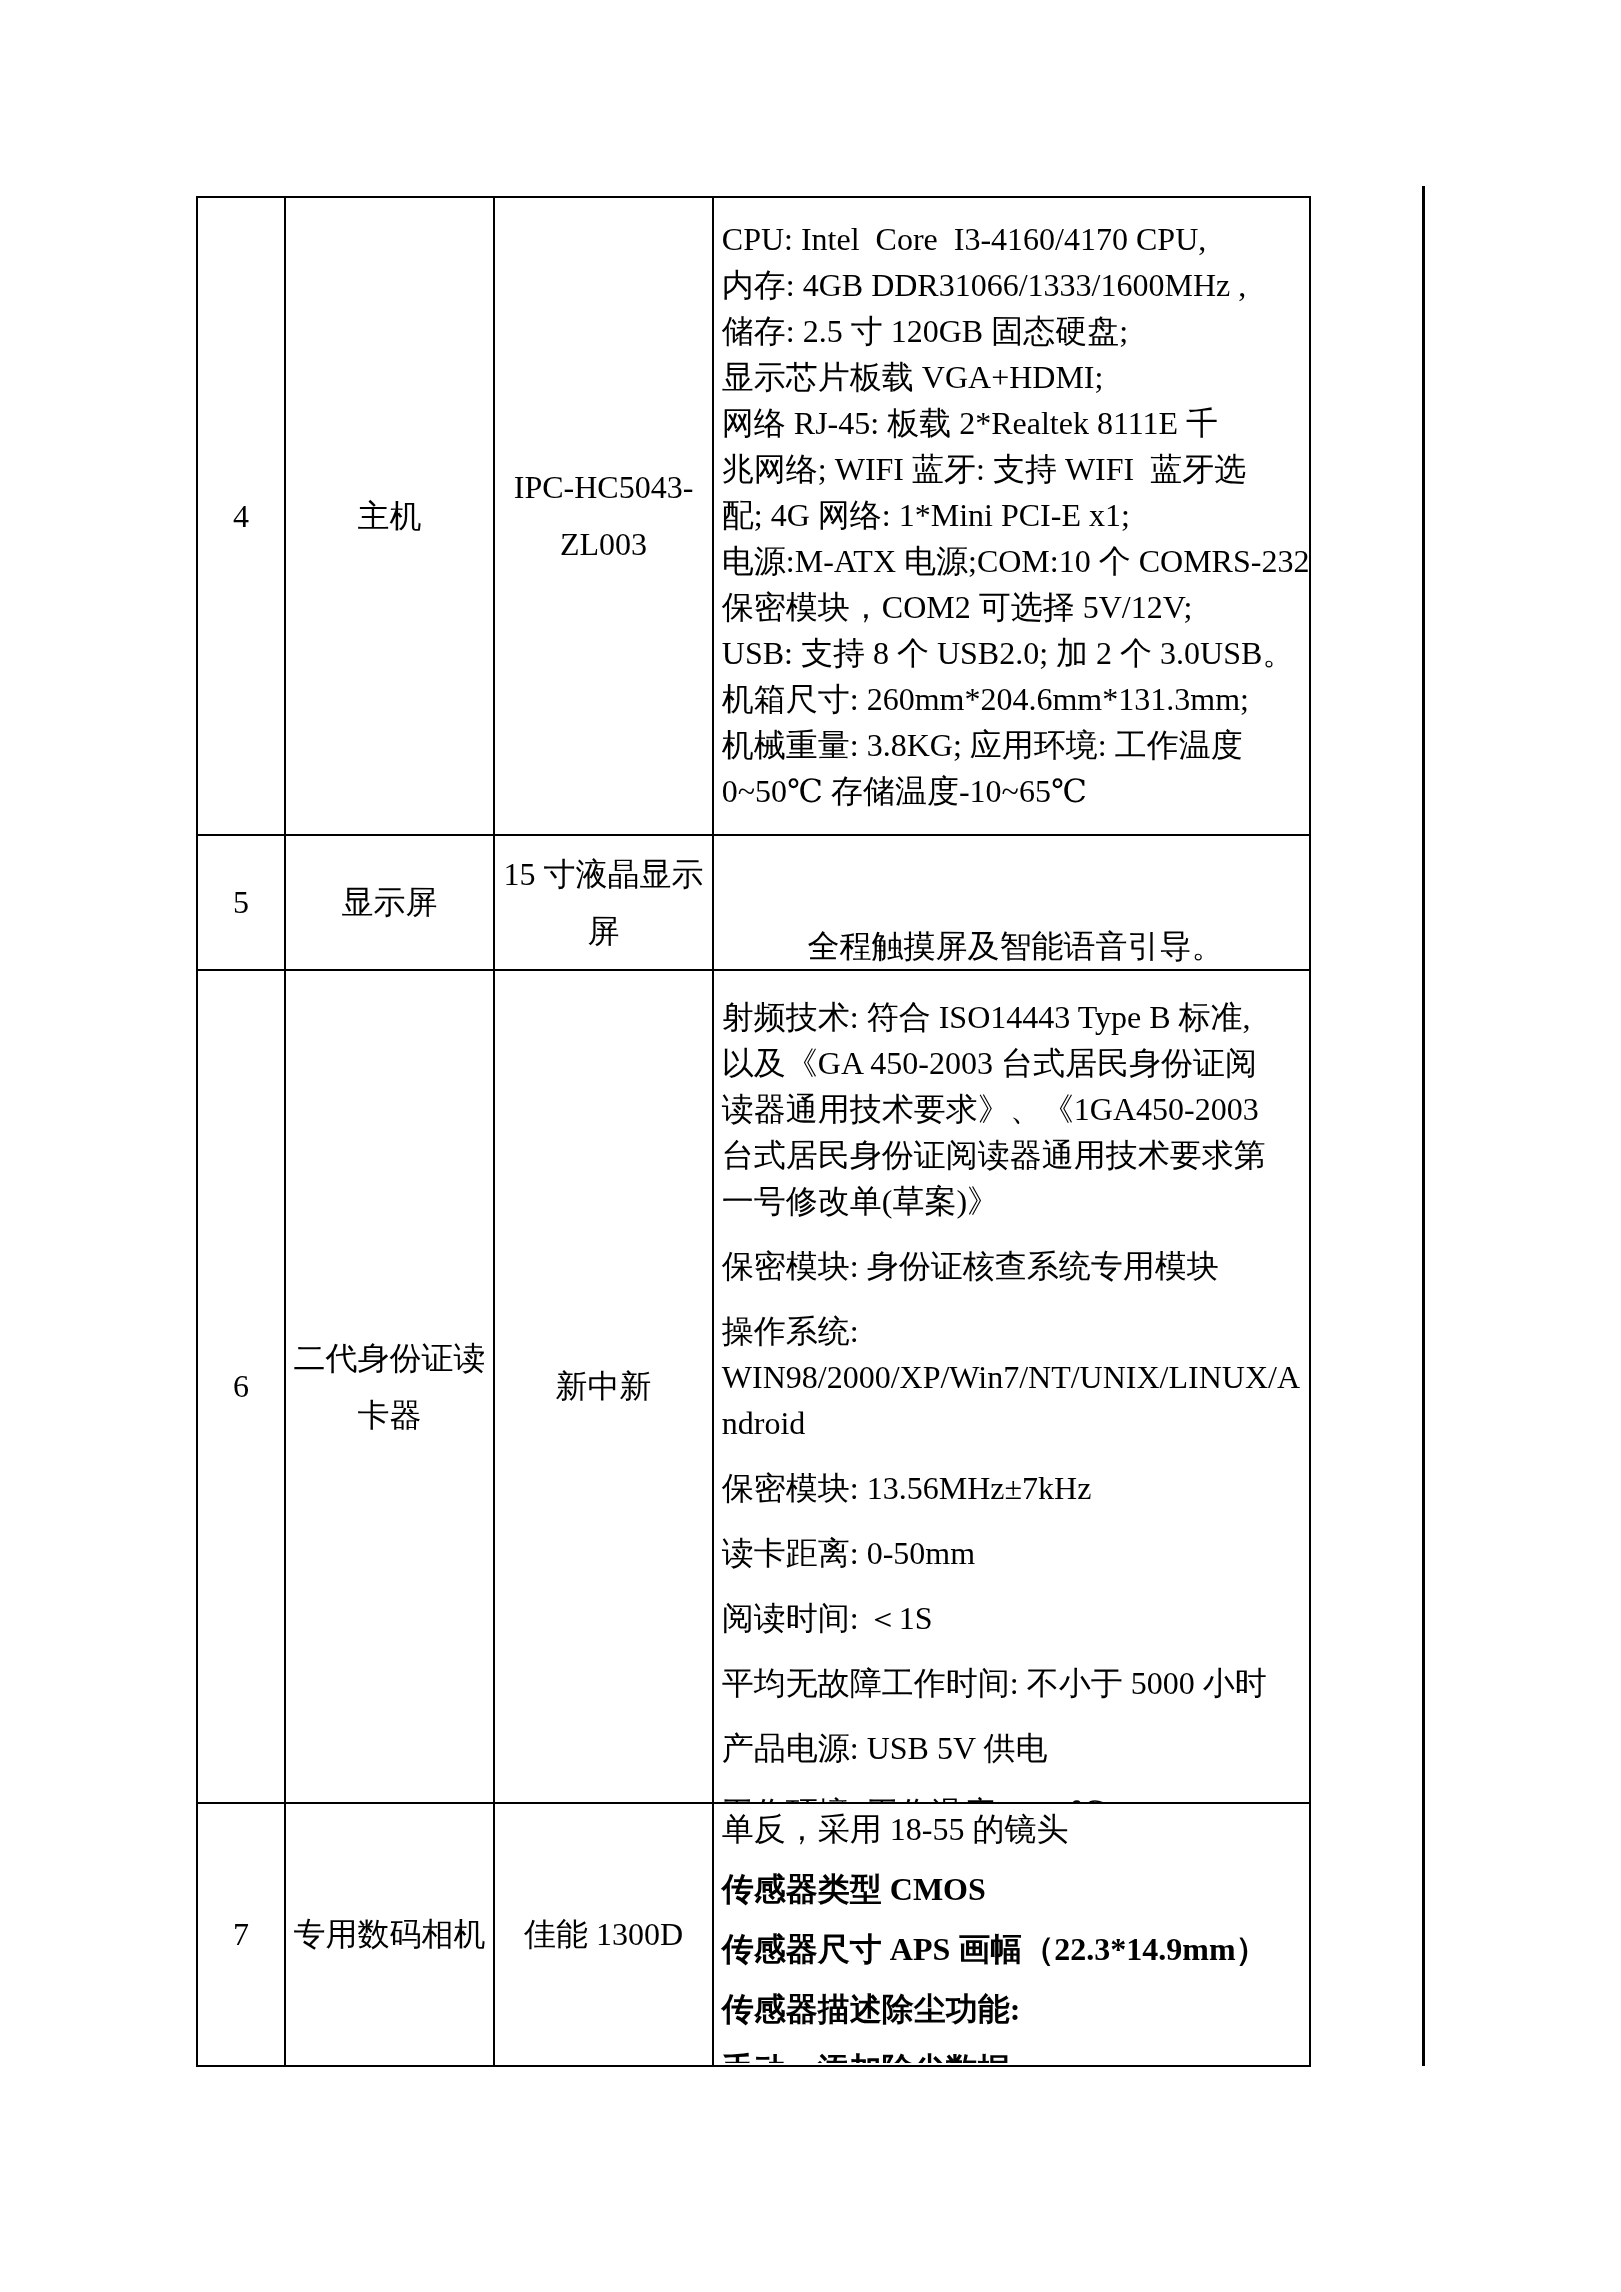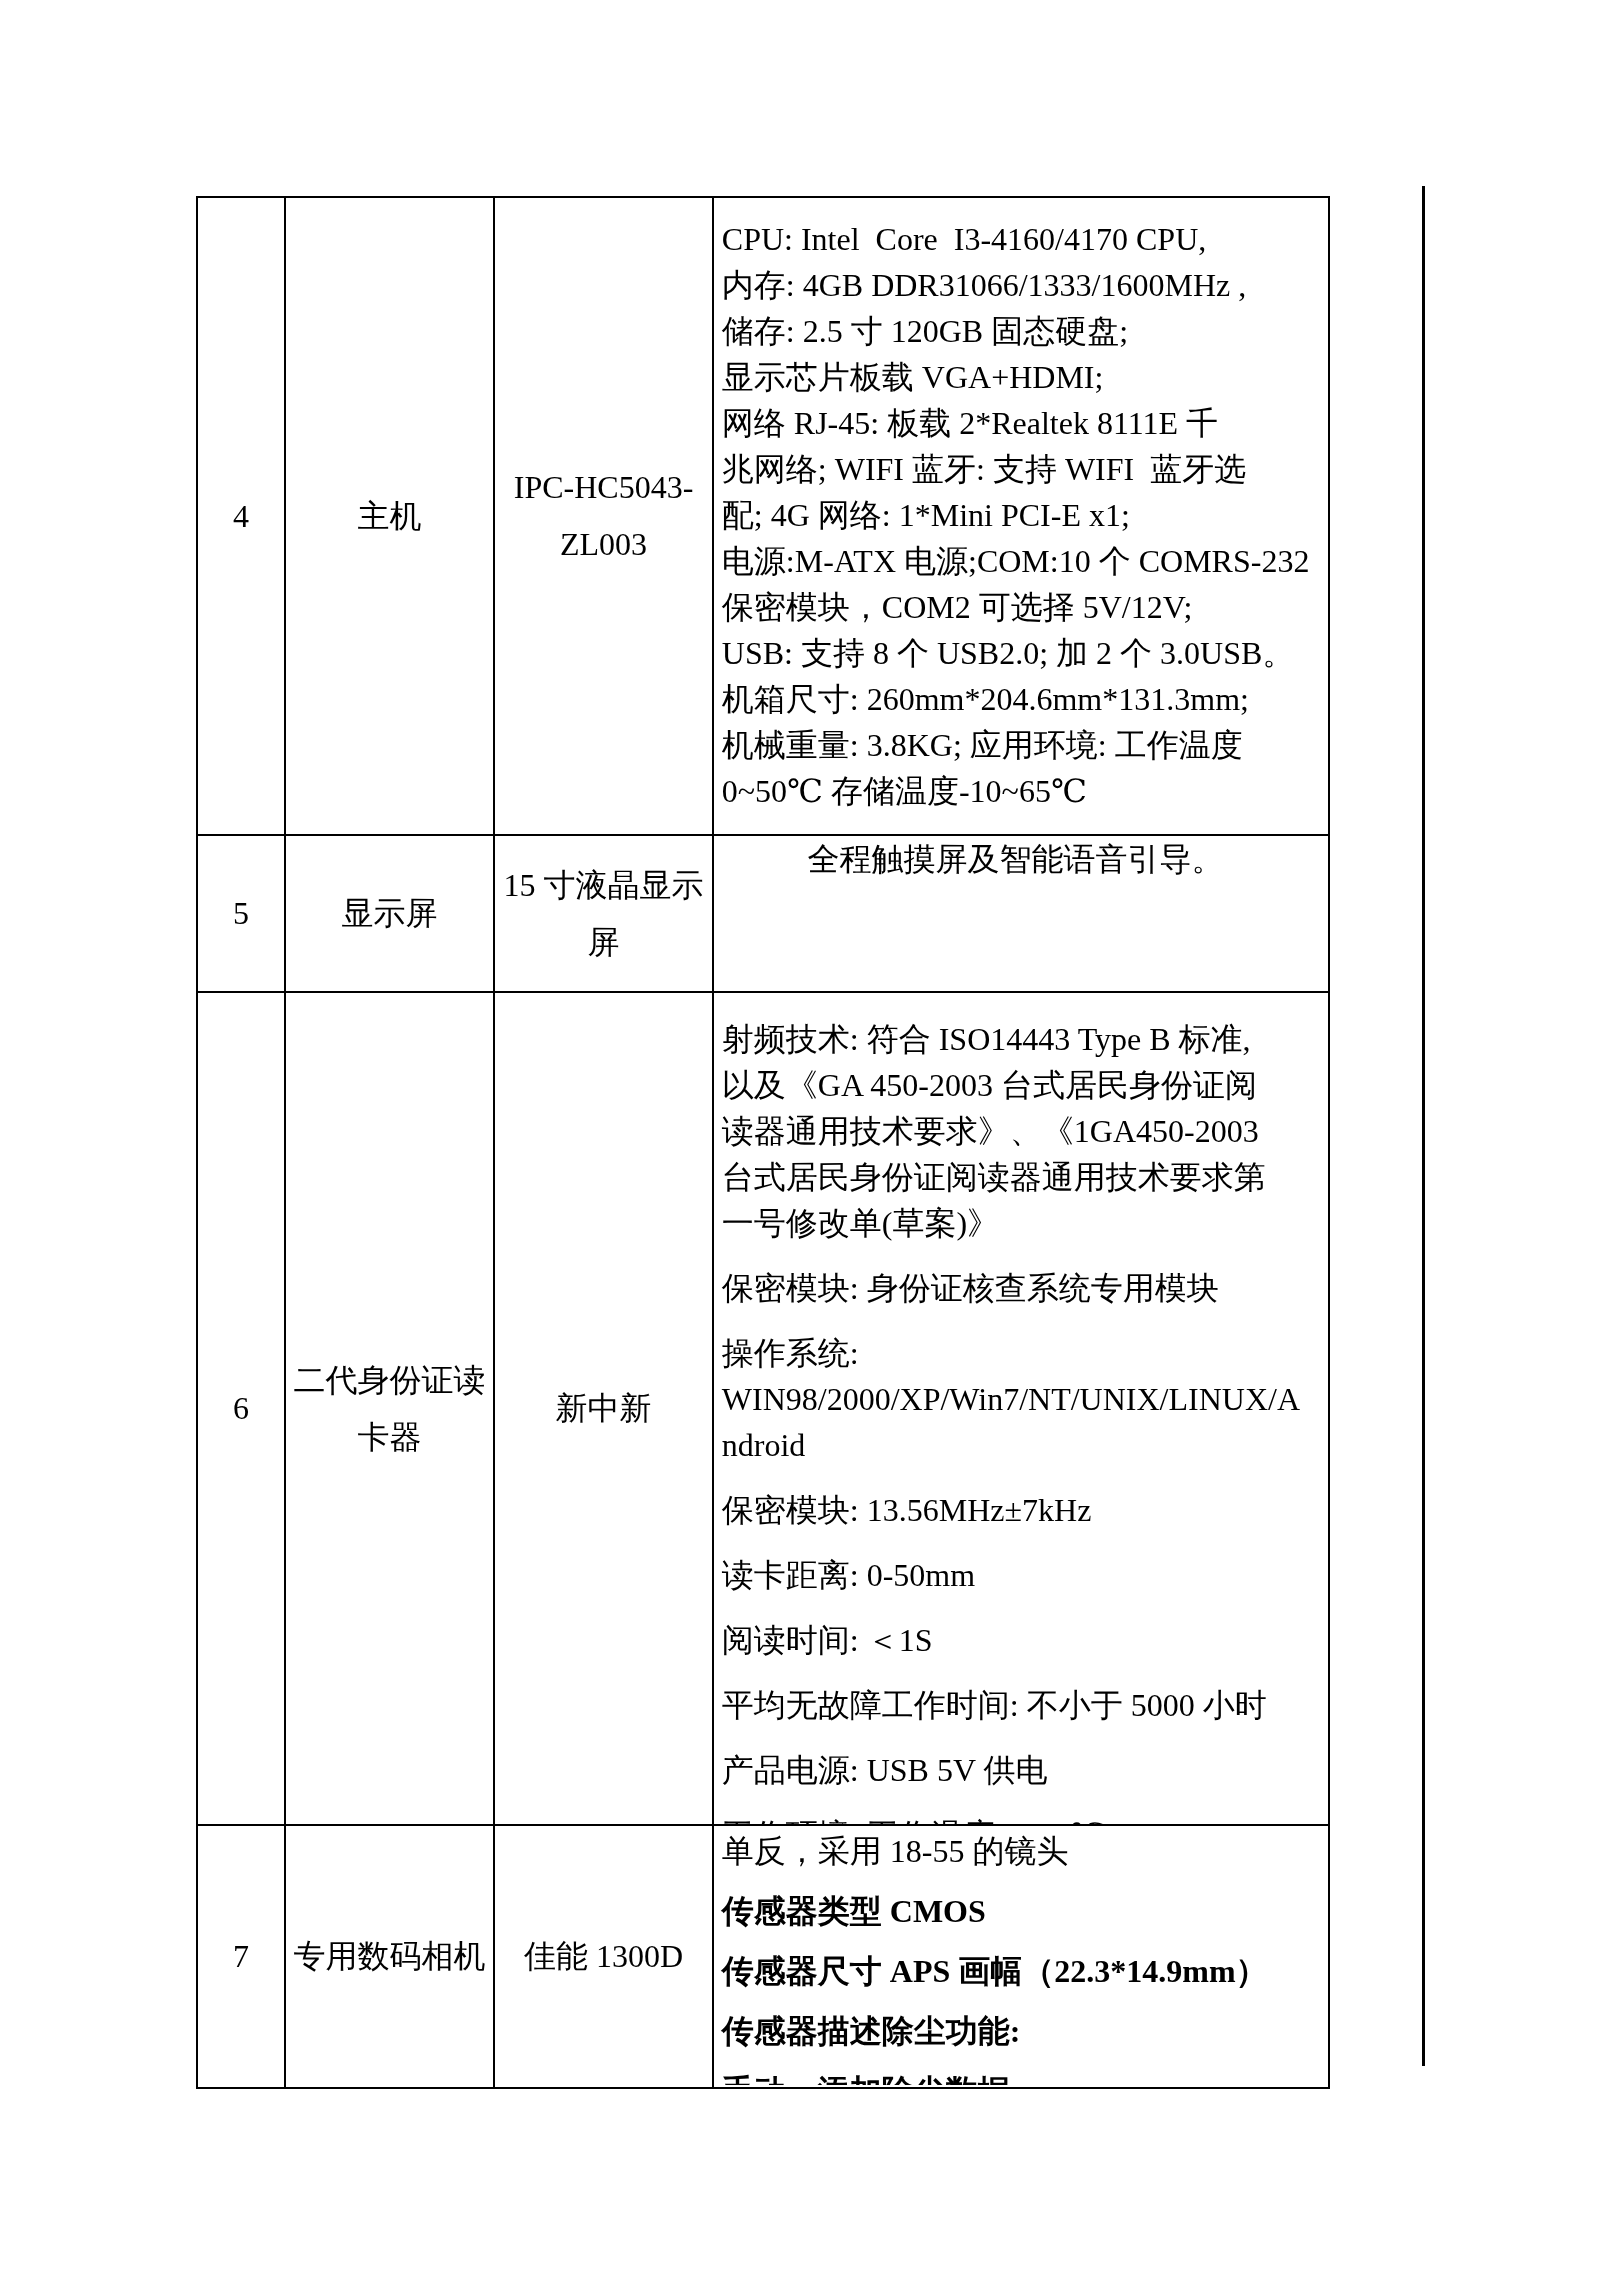--- a/index.html
+++ b/index.html
@@ -24,26 +24,26 @@
   tr.r4 { height: 638px; }
   tr.r5 { height: 126px; }
   tr.r6 { height: 833px; }
   tr.r7 { height: 263px; }
   .c-no, .c-name, .c-model {
     text-align: center;
     vertical-align: middle;
   }
   .c-name .tline, .c-model .tline { line-height: 57px; white-space: pre; }
   .c-spec { vertical-align: top; }
-  .specwrap { padding-left: 7.8px; padding-right: 19px; overflow: hidden; }
+  .specwrap { padding-left: 7.8px; padding-right: 0; overflow: hidden; }
   .specwrap .tline { line-height: 46px; white-space: pre; text-align: left; }
   .para { margin: 0; }
   .para + .para { margin-top: 19px; }
   .sw-r4 { height: 634px; display: flex; flex-direction: column; justify-content: center; }
-  .sw-r5 { height: 155px; display: flex; flex-direction: column; justify-content: flex-start; align-items: center; }
+  .sw-r5 { height: 133px; display: flex; flex-direction: column; justify-content: flex-end; align-items: center; }
   .sw-r5 .tline { text-align: center; }
   .sw-r6 { height: 808px; padding-top: 22.5px; }
   .sw-r7 { height: 257px; padding-top: 2px; }
   .sw-r7 .para + .para { margin-top: 14px; font-weight: bold; }
   .margin-rule {
     position: absolute;
     left: 1422px; top: 186px;
     width: 2.9px; height: 1880px;
     background: #000000;
   }

